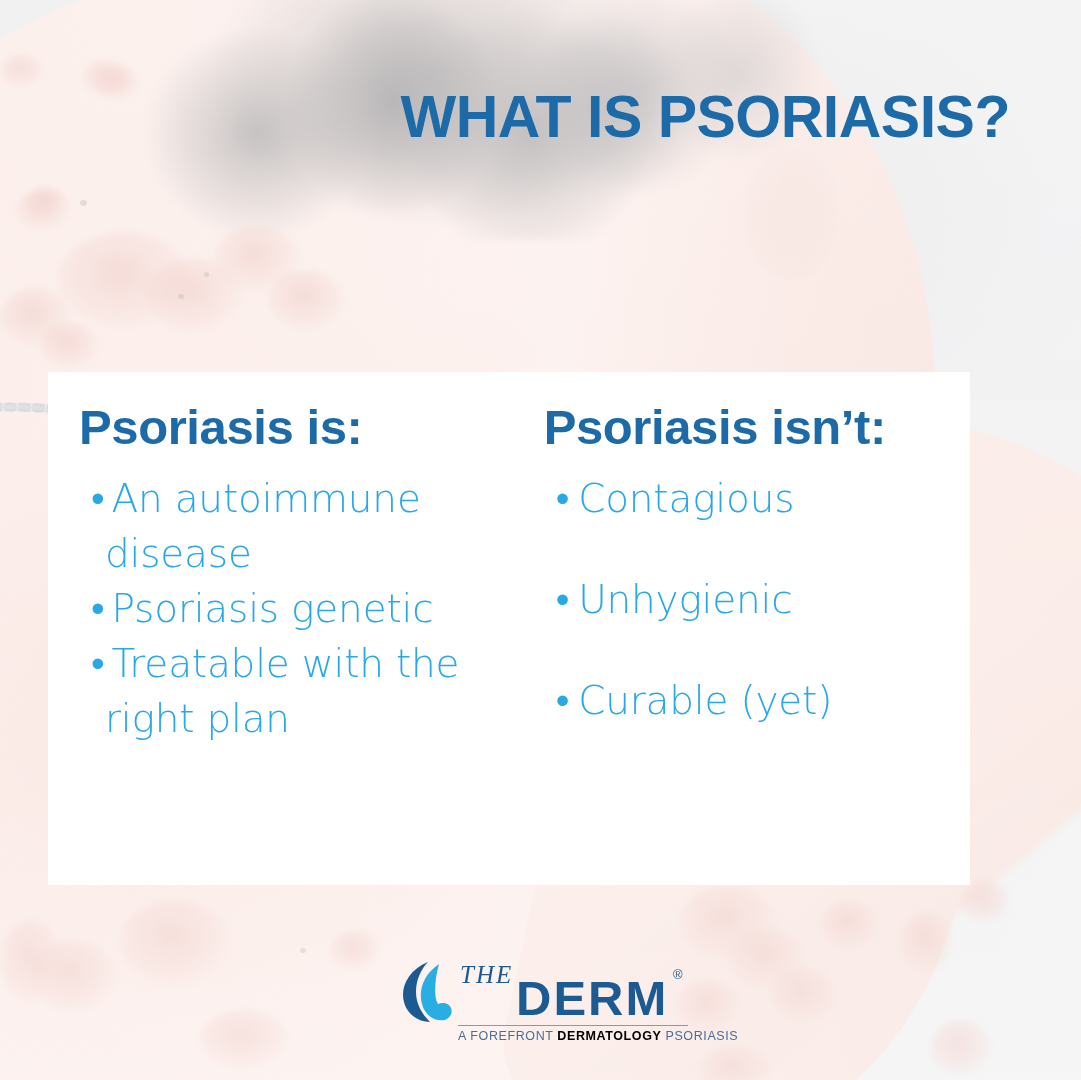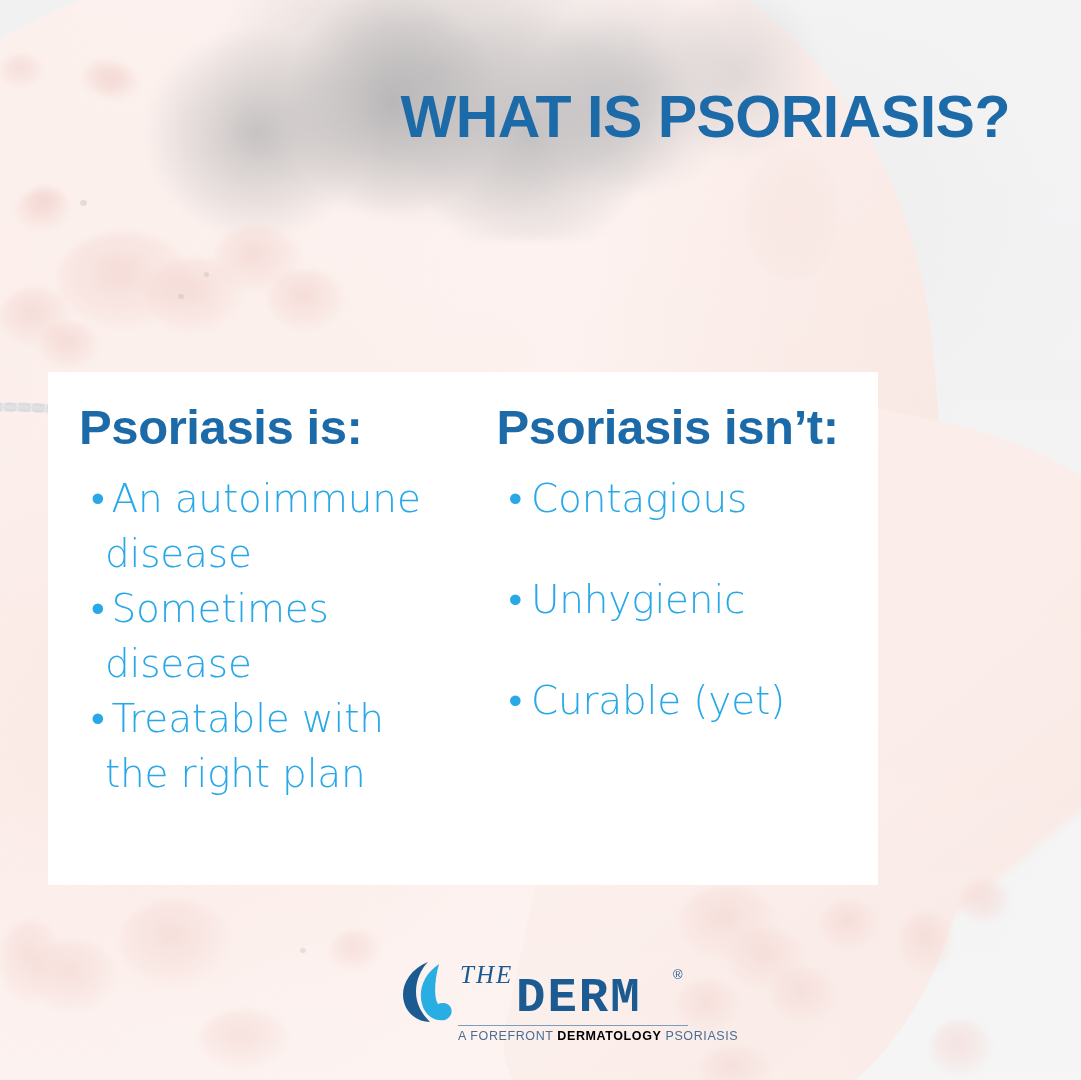--- a/index.html
+++ b/index.html
@@ -125,21 +125,21 @@
     letter-spacing:7px;
     color:#2aa6e6;
     margin:6px 0 0 0;
     white-space:nowrap;
   }
 
   
   .card{
     position:absolute;
     left:48px;top:372px;
-    width:830px;height:513px;
+    width:922px;height:513px;
     background:#ffffff;
     display:flex;
   }
   .col{
     box-sizing:border-box;
     padding-top:27px;
   }
   .col-left{width:497px;padding-left:31px;padding-right:10px;}
   .col-right{width:488px;padding-left:31px;padding-right:24px;}
 
@@ -188,21 +188,21 @@
   .logo-the{
     position:absolute;left:62px;top:3px;
     font-family:"Liberation Serif", serif;
     font-style:italic;
     font-size:25px;
     letter-spacing:2px;
     color:#1c5a92;
   }
   .logo-derm{
     position:absolute;left:118px;top:12px;
-    font-family:Liberation Mono, monospace;
+    font-family:Liberation Sans, sans-serif;
     font-weight:700;
     font-size:49px;
     letter-spacing:2px;
     color:#1c5a92;
   }
   .logo-reg{
     position:absolute;left:275px;top:9px;
     font-family:"Liberation Sans", sans-serif;
     font-size:13px;
     color:#1c5a92;
@@ -288,21 +288,21 @@
 
   <div class="card">
 
     <div class="col col-left">
       <div class="col-title">Psoriasis is:</div>
       <ul class="bullets">
         <li>
           <span class="b">•</span><span>An autoimmune disease</span>
         </li>
         <li>
-          <span class="b">•</span><span>Sometimes disease</span>
+          <span class="b">•</span><span>Psoriasis genetic</span>
         </li>
         <li>
           <span class="b">•</span><span>Treatable with the right plan</span>
         </li>
       </ul>
     </div>
 
     <div class="col col-right">
       <div class="col-title">Psoriasis isn’t:</div>
       <ul class="bullets">

